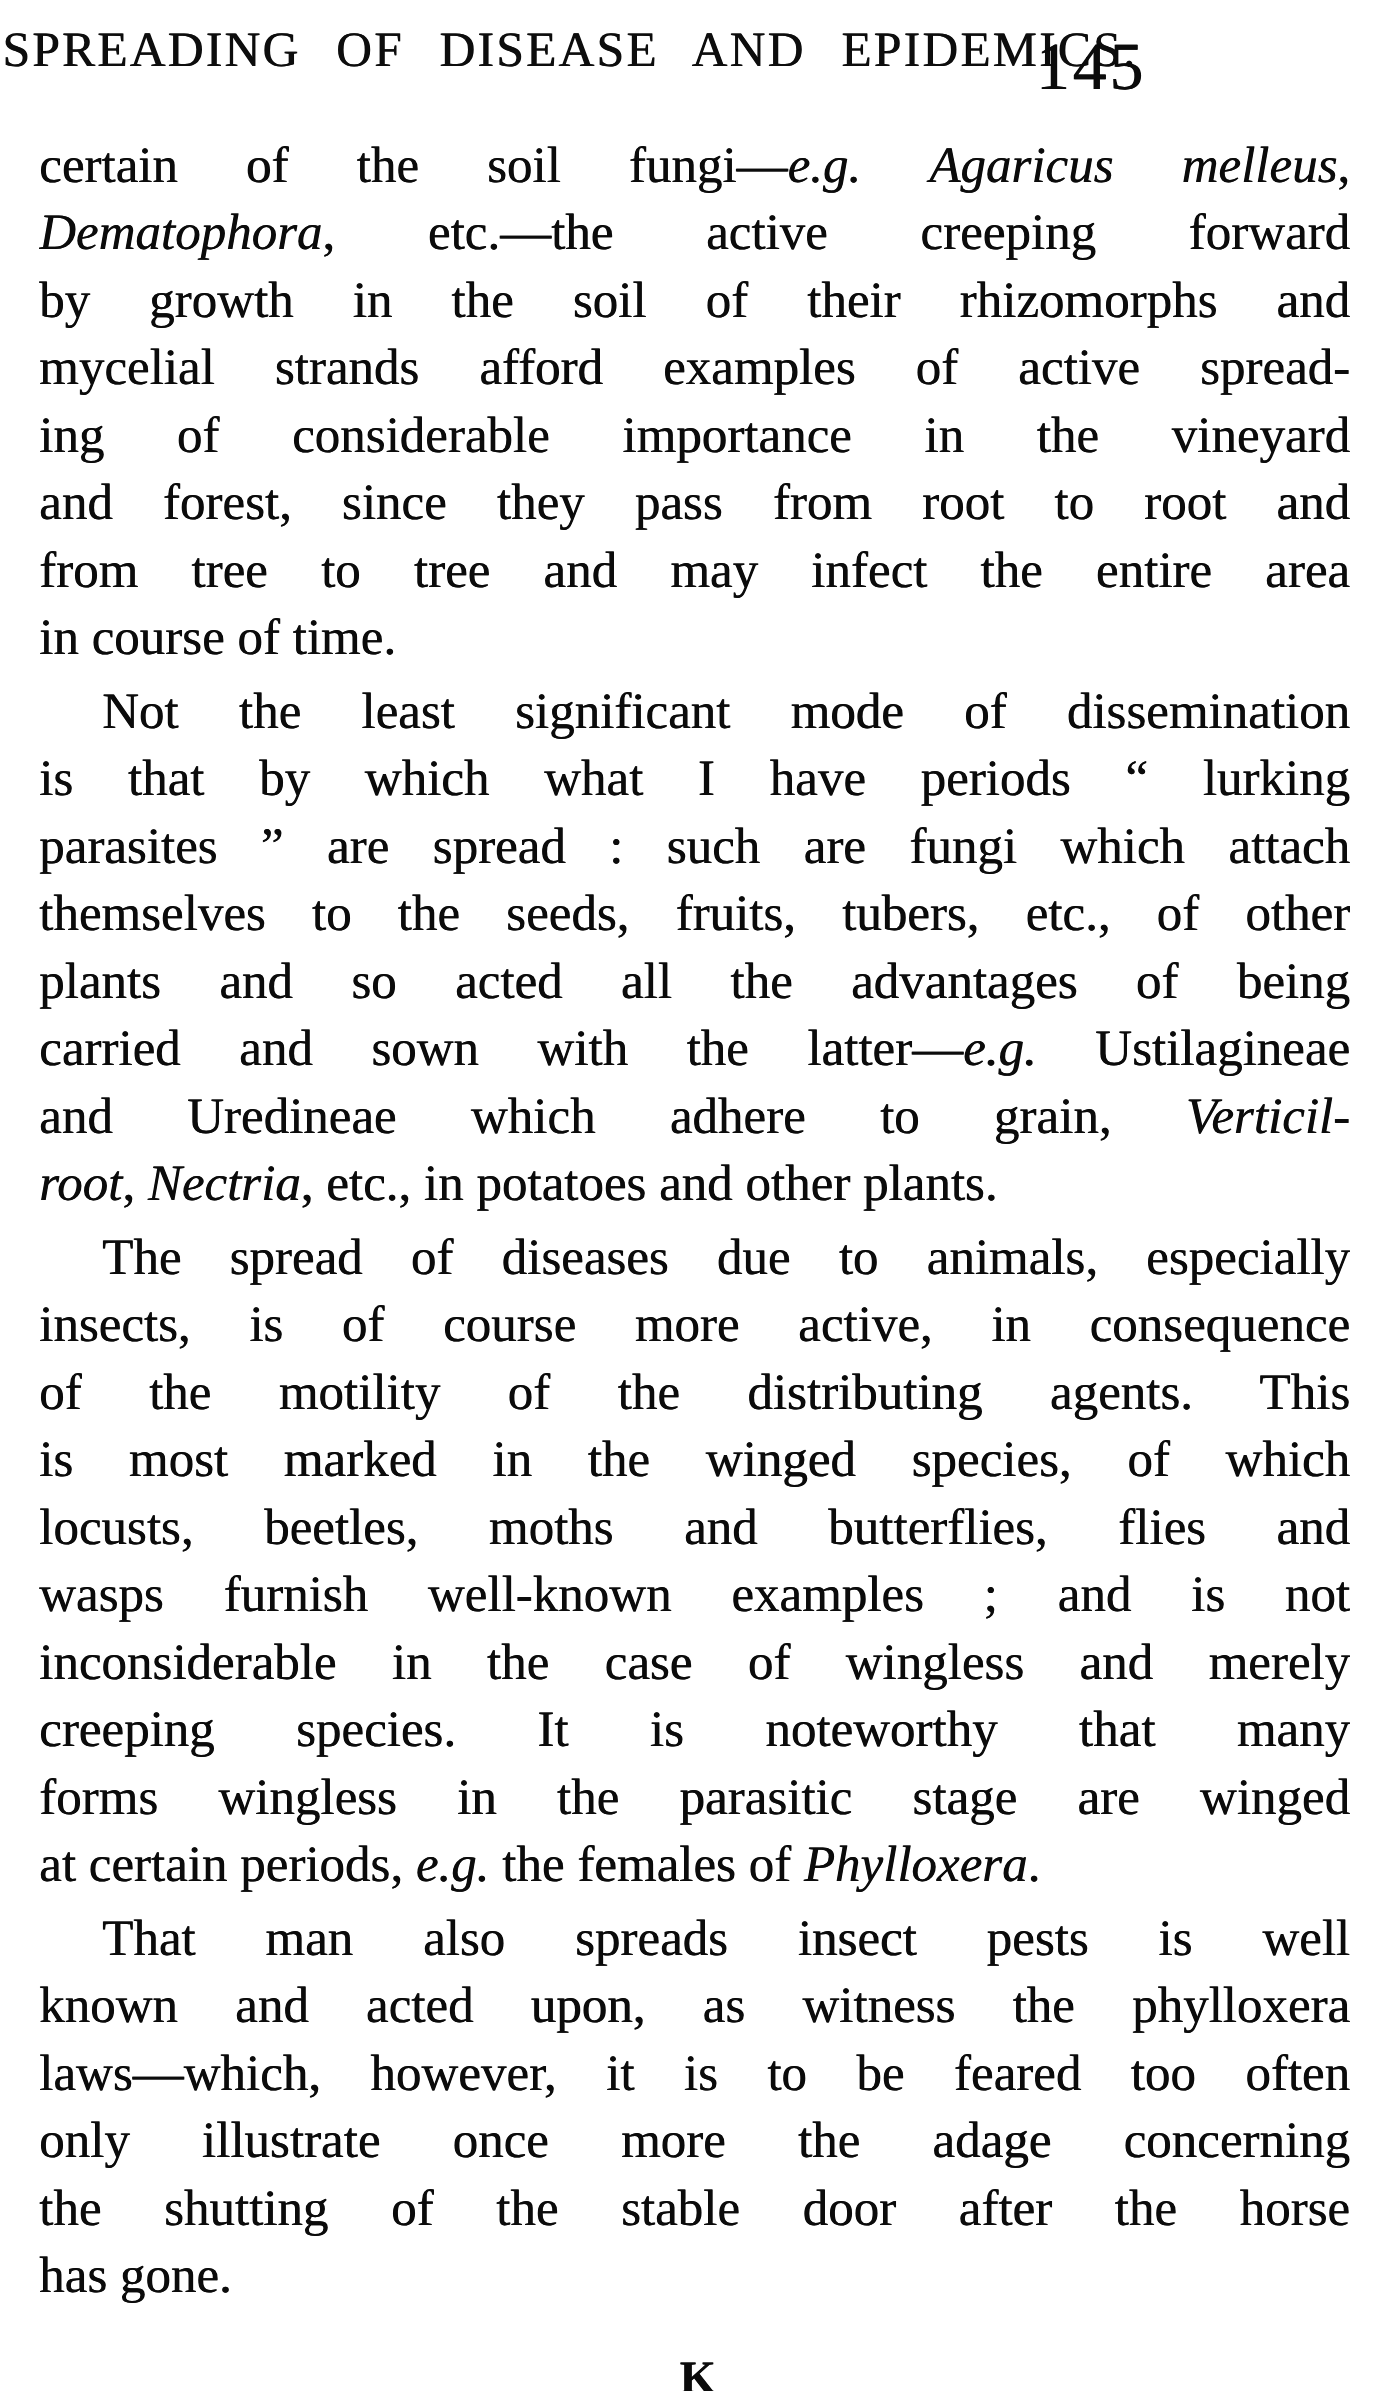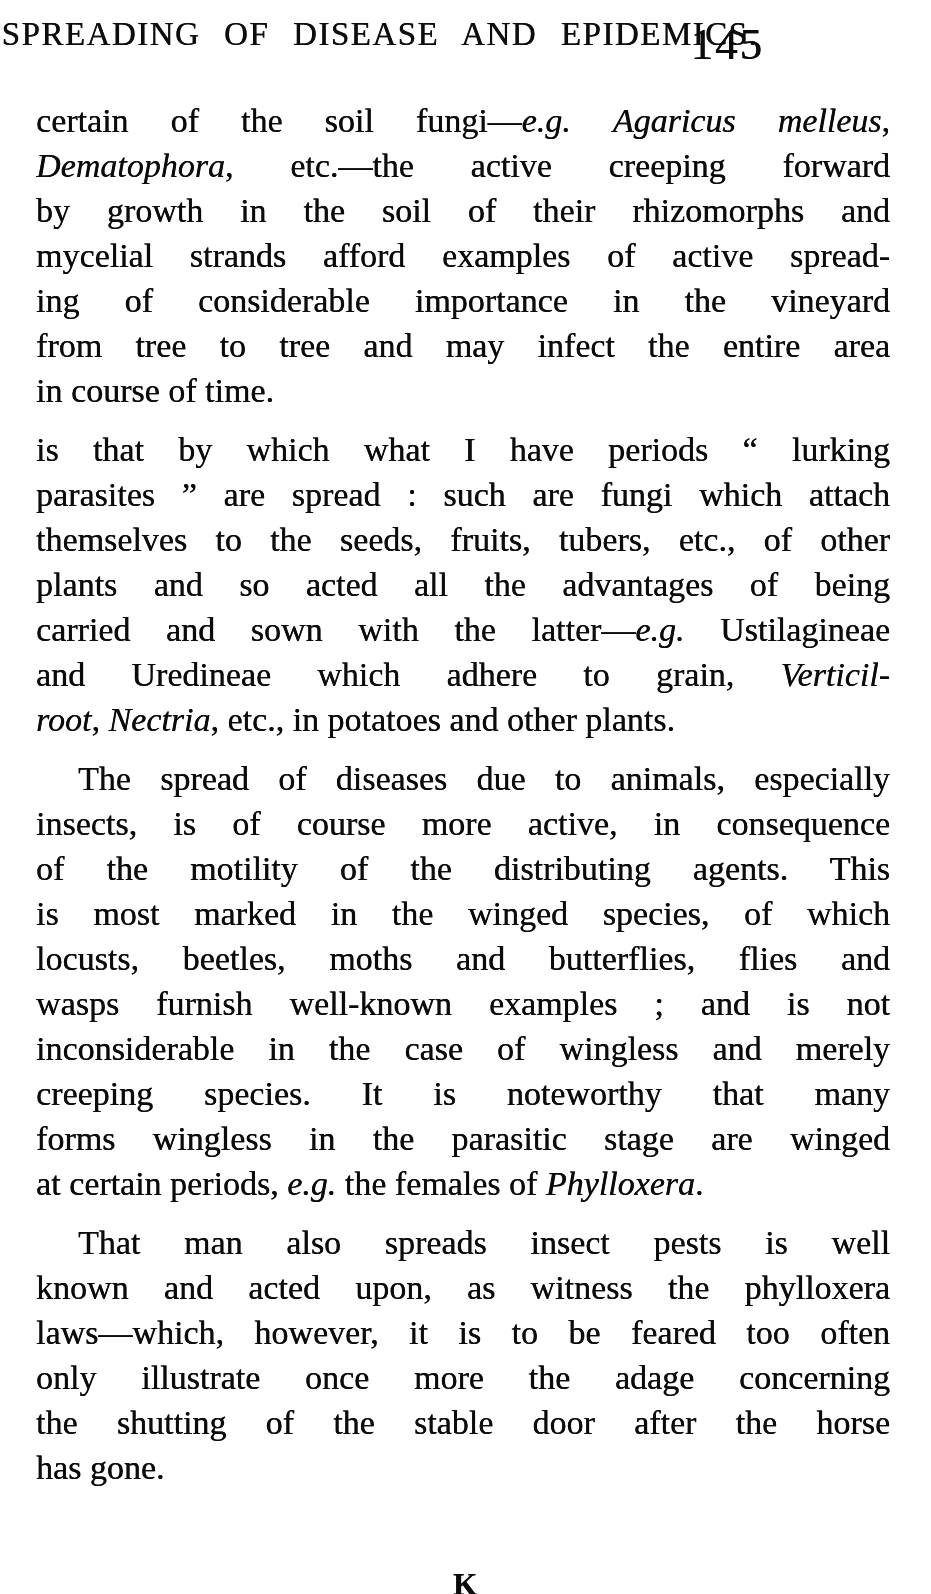--- a/index.html
+++ b/index.html
@@ -45,21 +45,21 @@
     font-variant-numeric: oldstyle-nums;
     text-shadow: 0.5px 0 0 currentColor;
   }
   
   .page-body {
     position: absolute;
     left: 22px;
     top: 84px;
     width: 882px;
   }
-  .paragraph { margin: 14px; }
+  .paragraph { margin: 4px; }
   .line {
     height: 45px;
     line-height: 45px;
     font-size: 34px;
     text-align: justify;
     text-align-last: justify;
     overflow: hidden;
     white-space: normal;
     text-shadow: 0.35px 0 0 currentColor;
   }
@@ -88,24 +88,26 @@
     <div class="header-page-number">145</div>
   </div>
 
   <div class="page-body">
       <div class="paragraph">
         <div class="line"><span>certain of the soil fungi—</span><em>e.g.</em><span> </span><em>Agaricus melleus</em><span>,</span></div>
         <div class="line"><em>Dematophora</em><span>, etc.—the active creeping forward</span></div>
         <div class="line"><span>by growth in the soil of their rhizomorphs and</span></div>
         <div class="line"><span>mycelial strands afford examples of active spread-</span></div>
         <div class="line"><span>ing of considerable importance in the vineyard</span></div>
+        <div class="line"><span>and forest, since they pass from root to root and</span></div>
         <div class="line"><span>from tree to tree and may infect the entire area</span></div>
         <div class="line last"><span>in course of time.</span></div>
       </div>
       <div class="paragraph">
+        <div class="line indent"><span>Not the least significant mode of dissemination</span></div>
         <div class="line"><span>is that by which what I have periods “ lurking</span></div>
         <div class="line"><span>parasites ” are spread : such are fungi which attach</span></div>
         <div class="line"><span>themselves to the seeds, fruits, tubers, etc., of other</span></div>
         <div class="line"><span>plants and so acted all the advantages of being</span></div>
         <div class="line"><span>carried and sown with the latter—</span><em>e.g.</em><span> Ustilagineae</span></div>
         <div class="line"><span>and Uredineae which adhere to grain, </span><em>Verticil-</em></div>
         <div class="line last"><em>root</em><span>, </span><em>Nectria</em><span>, etc., in potatoes and other plants.</span></div>
       </div>
       <div class="paragraph">
         <div class="line indent"><span>The spread of diseases due to animals, especially</span></div>

